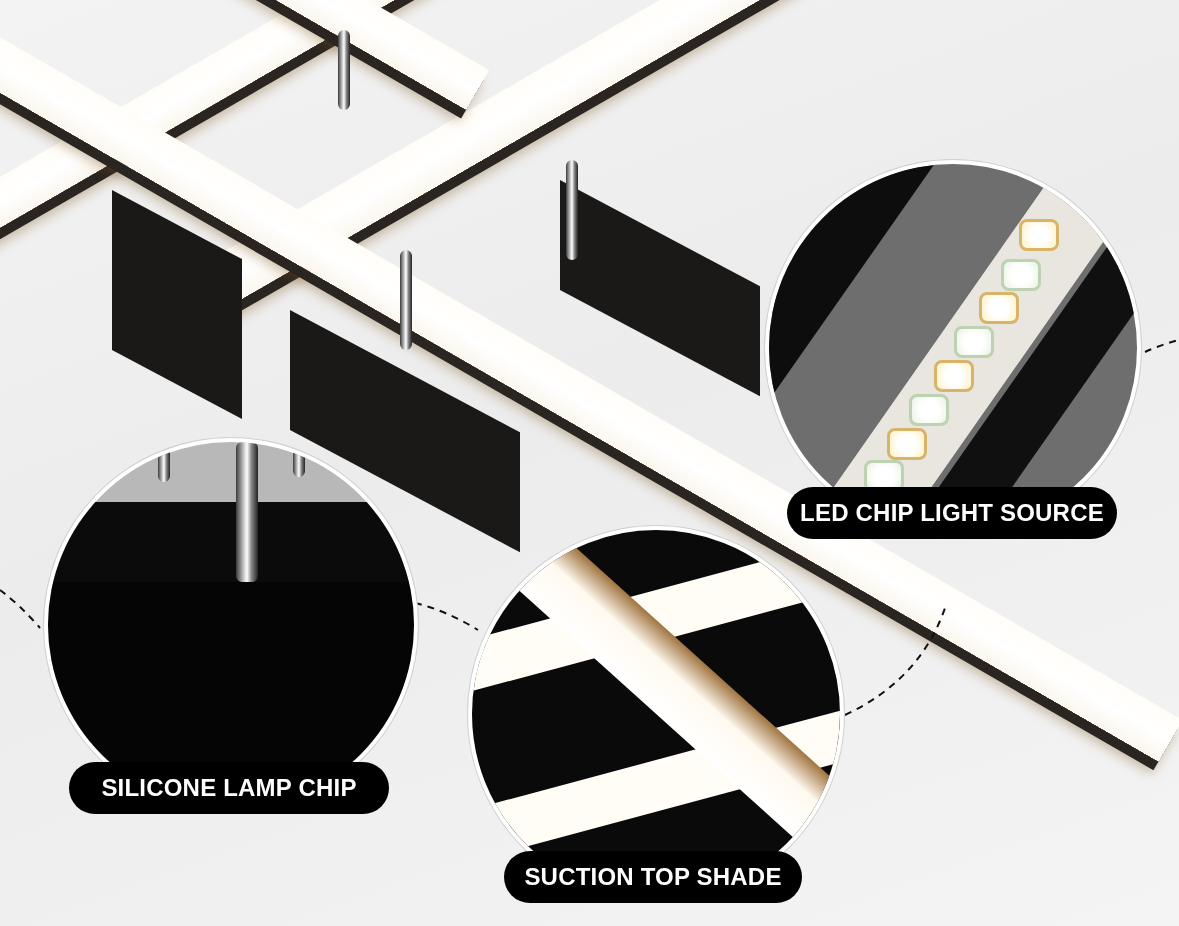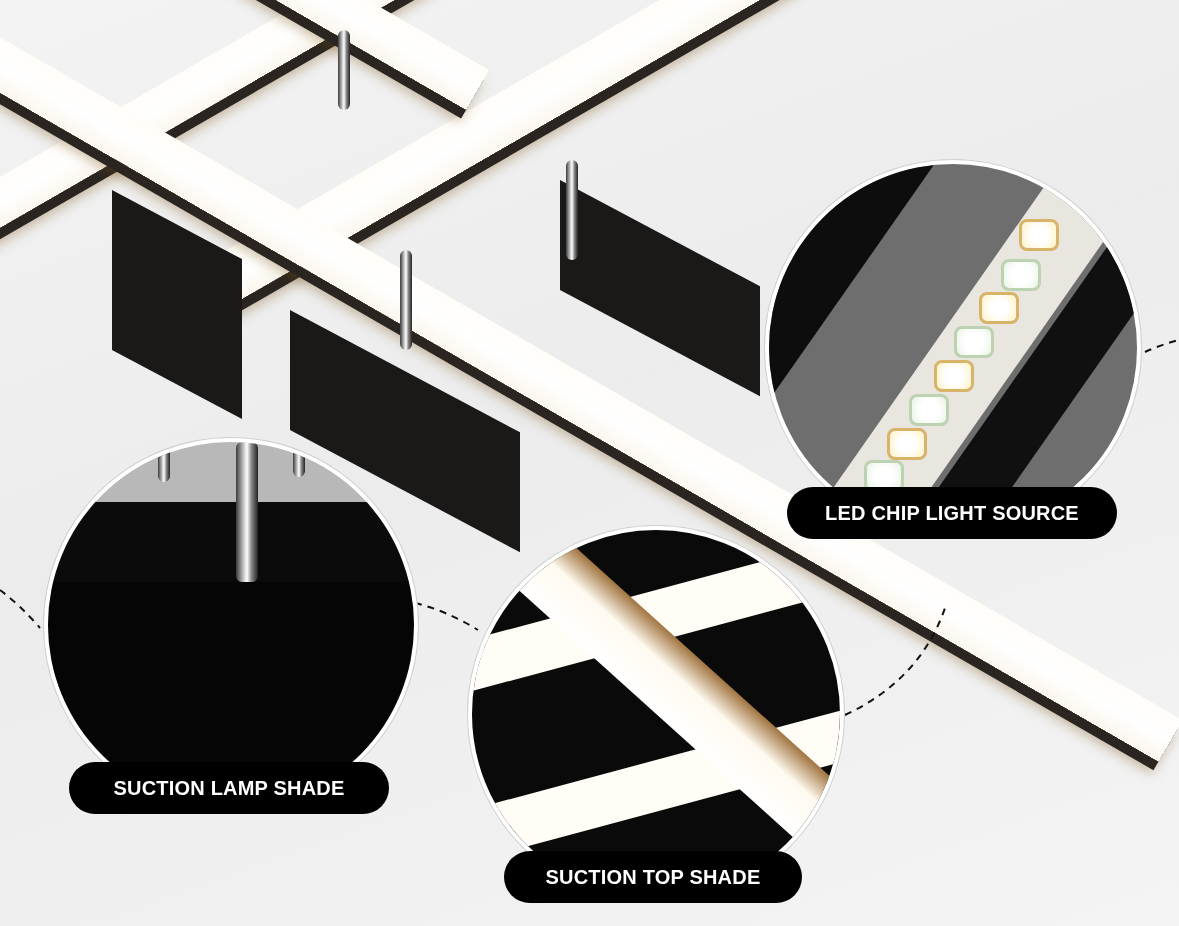--- a/index.html
+++ b/index.html
@@ -23,21 +23,21 @@
     background: linear-gradient(90deg, #3a3a3a 0%, #dcdcdc 40%, #ffffff 50%, #888 70%, #222 100%);
     border-radius: 6px;
   }
   .zoom-circle {
     position: absolute; border-radius: 50%; overflow: hidden;
     border: 4px solid #ffffff; box-shadow: 0 0 0 1px #d0d0d0;
     background: #2a2a2a;
   }
   .label {
     position: absolute; background: #000; color: #fff;
-    font-weight: bold; font-size: 20px; letter-spacing: 0.2px;
+    font-weight: bold; font-size: 24px; letter-spacing: 0.2px;
     border-radius: 26px; display: flex; align-items: center; justify-content: center;
     white-space: nowrap;
   }
   .dash { position: absolute; }
   .chip {
     position: absolute; width: 34px; height: 26px; border-radius: 8px;
     border: 3px solid #d8b36a; background: radial-gradient(circle, #ffffff 40%, #fff6d6 80%);
   }
   .chip.cool { border-color: #bcd2b0; background: radial-gradient(circle, #ffffff 45%, #eef6ea 85%); }
 </style>
@@ -89,15 +89,15 @@
     <div class="rod" style="left:245px; top:0; height:35px;"></div>
   </div>
 
   <div class="zoom-circle" style="left:468px; top:526px; width:368px; height:368px; background:#0a0a0a;">
     <div style="position:absolute; left:-40px; top:120px; width:480px; height:50px; background:#fffdf6; transform:rotate(-15deg); transform-origin:0 0;"></div>
     <div style="position:absolute; left:-40px; top:290px; width:480px; height:50px; background:#fffdf6; transform:rotate(-15deg); transform-origin:0 0;"></div>
     <div style="position:absolute; left:40px; top:-40px; width:480px; height:70px; background:linear-gradient(180deg,#a07440 0%,#fffaf0 40%,#ffffff 100%); transform:rotate(42deg); transform-origin:0 0;"></div>
   </div>
 
   <div class="label" style="left:787px; top:487px; width:330px; height:52px;">LED CHIP LIGHT SOURCE</div>
-  <div class="label" style="left:69px; top:762px; width:320px; height:52px;">SUCTION LAMP SHADE</div>
+  <div class="label" style="left:69px; top:762px; width:320px; height:52px;">SILICONE LAMP CHIP</div>
   <div class="label" style="left:504px; top:851px; width:298px; height:52px;">SUCTION TOP SHADE</div>
 </div>
 
 </body></html>

